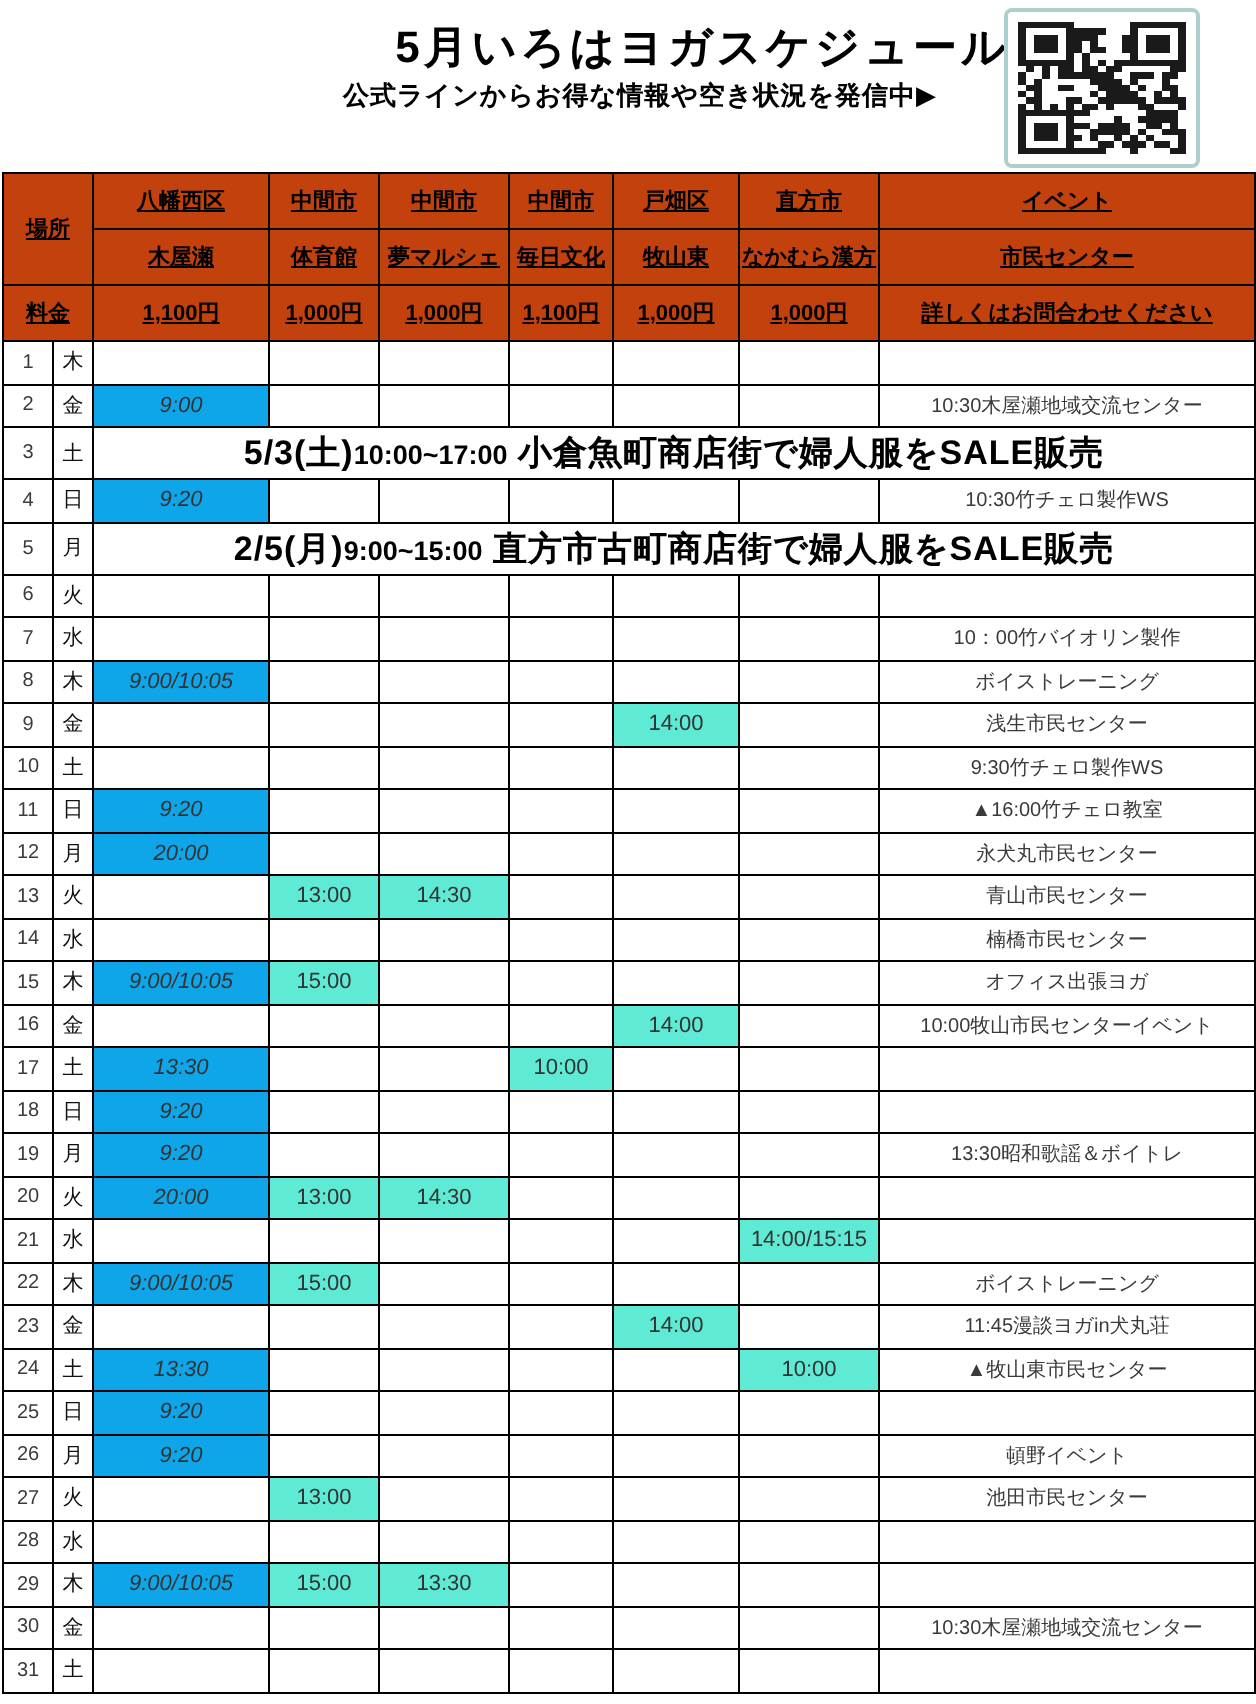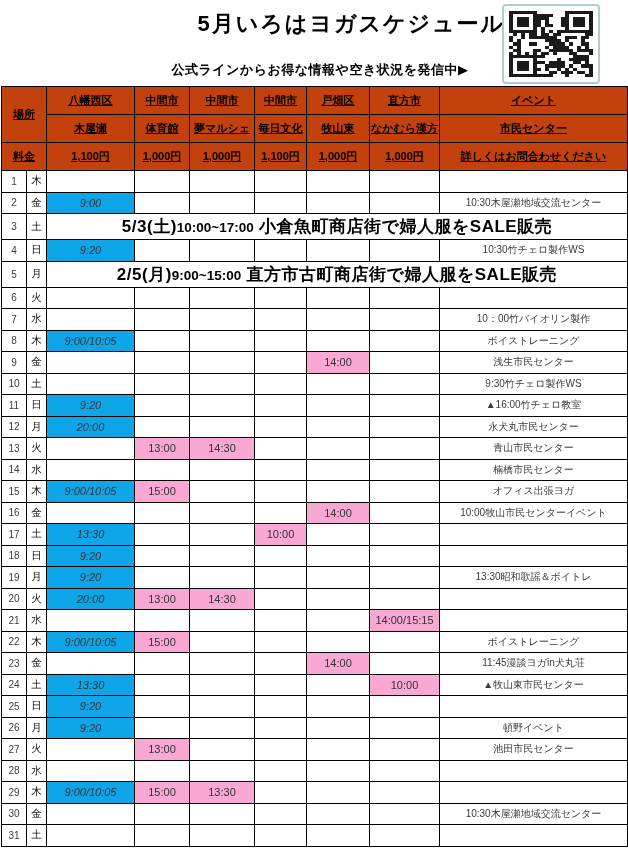--- a/index.html
+++ b/index.html
@@ -6,21 +6,21 @@
   body{
     width:628px;height:852px;background:#ffffff;position:relative;
     font-family:"Liberation Sans","DejaVu Sans",sans-serif;color:#000;
     overflow:hidden;
   }
   .title{
     position:absolute;top:9px;left:0;width:505px;text-align:right;
     font-size:22px;font-weight:bold;letter-spacing:2px;color:#000;
   }
   .subtitle{
-    position:absolute;top:61px;left:135px;width:370px;text-align:center;
+    position:absolute;top:39px;left:135px;width:370px;text-align:center;
     font-size:13px;font-weight:bold;color:#000;letter-spacing:0.5px;
   }
   .qr-frame{
     position:absolute;left:502px;top:4px;width:94px;height:76px;
     border:2px solid #aecfcb;border-radius:4px;background:#fff;
     display:flex;align-items:center;justify-content:center;
   }
   table.sched{
     position:absolute;top:86px;left:1px;width:626px;
     border-collapse:collapse;table-layout:fixed;
@@ -32,21 +32,21 @@
   .sched thead tr{height:28px;}
   .sched thead th{font-size:11px;font-weight:bold;color:#000;background:#c2410c;text-decoration:underline;}
   .sched thead .fee-val{font-size:11px;font-weight:bold;margin-left:16px;}
   .sched tbody tr{height:21.5px;}
   .sched tbody tr.special-row{height:26px;}
   .c-num{font-size:10px;color:#3c3c3c;}
   .c-day{font-size:10.5px;color:#111;}
   .c-time{font-size:11px;color:#333;}
   .c-event{font-size:10px;color:#3a3a3a;}
   .hl-y{background:#0ea5e9;font-style:italic;}
-  .hl-p{background:#f9a8d4;}
+  .hl-p{background:#5eead4;}
   .sale{
     font-weight:bold;font-size:17px;color:#000;letter-spacing:0.5px;
     text-align:center;white-space:nowrap;margin-top:12px;
   }
   .sale .t{font-size:13.5px;letter-spacing:0;}
 </style>
 </head>
 <body>
 
 <div class="title">5月いろはヨガスケジュール</div>

